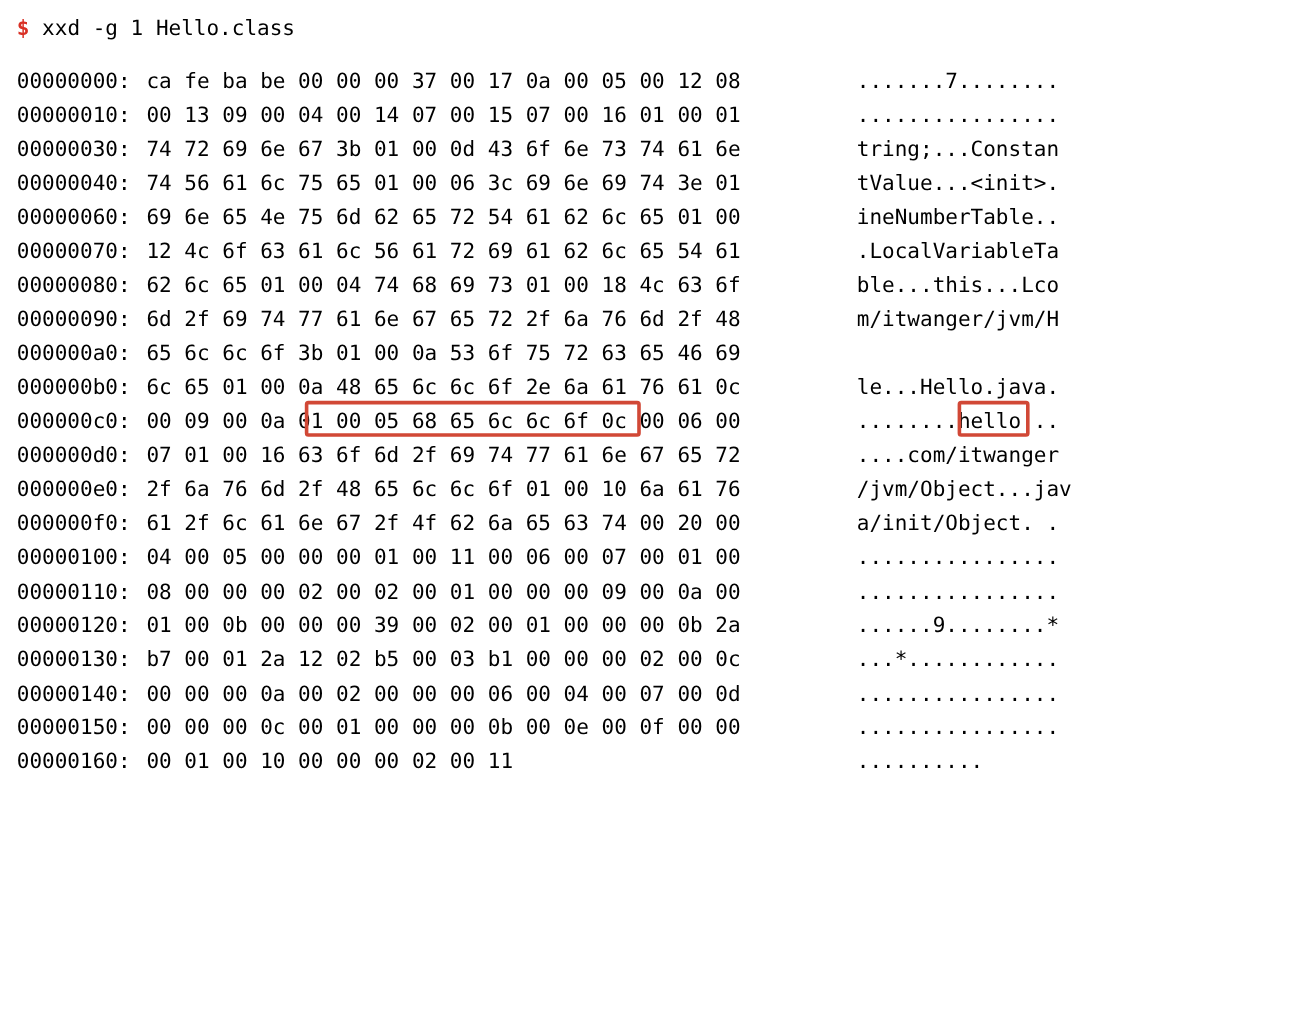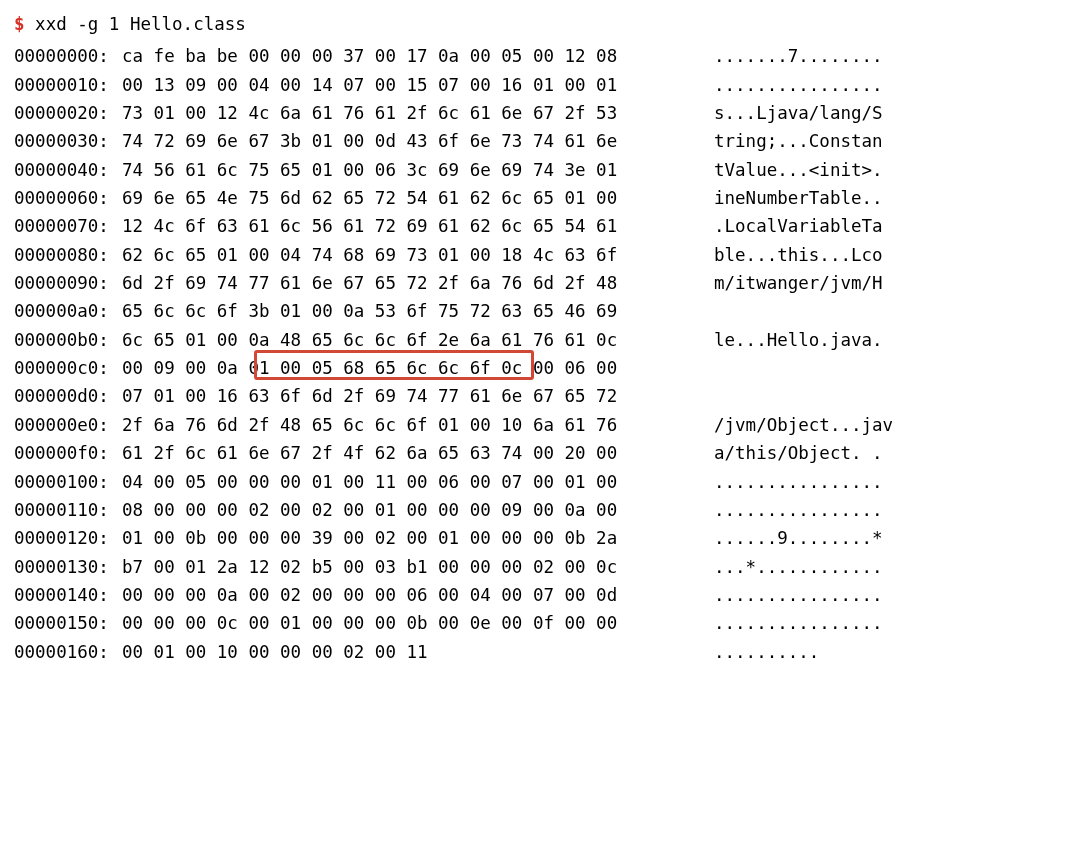--- a/index.html
+++ b/index.html
@@ -11,21 +11,21 @@
       background: #ffffff;
       font-family: "SF Mono", "Monaco", "Menlo", "Consolas", monospace;
       font-size: 17.5px;
       padding: 10px 14px;
       line-height: 1.62;
       color: #000;
       white-space: nowrap;
       width: 1080px;
     }
     .cmdline {
-      margin-bottom: 4px;
+      margin-bottom: 16px;
     }
     .prompt {
       color: #d93025;
       font-weight: 600;
     }
     .cmd {
       color: #000;
     }
     .hexline {
       display: flex;
@@ -64,25 +64,20 @@
       <span class="offset">00000000:</span>
       <span class="hexbytes">ca fe ba be 00 00 00 37 00 17 0a 00 05 00 12 08</span>
       <span class="ascii">.......7........</span>
     </div>
     <div class="hexline">
       <span class="offset">00000010:</span>
       <span class="hexbytes">00 13 09 00 04 00 14 07 00 15 07 00 16 01 00 01</span>
       <span class="ascii">................</span>
     </div>
     <div class="hexline">
-      <span class="offset">00000020:</span>
-      <span class="hexbytes">73 01 00 12 4c 6a 61 76 61 2f 6c 61 6e 67 2f 53</span>
-      <span class="ascii">s...Ljava/lang/S</span>
-    </div>
-    <div class="hexline">
       <span class="offset">00000030:</span>
       <span class="hexbytes">74 72 69 6e 67 3b 01 00 0d 43 6f 6e 73 74 61 6e</span>
       <span class="ascii">tring;...Constan</span>
     </div>
     <div class="hexline">
       <span class="offset">00000040:</span>
       <span class="hexbytes">74 56 61 6c 75 65 01 00 06 3c 69 6e 69 74 3e 01</span>
       <span class="ascii">tValue...&lt;init&gt;.</span>
     </div>
     <div class="hexline">
@@ -110,34 +105,36 @@
       <span class="hexbytes">65 6c 6c 6f 3b 01 00 0a 53 6f 75 72 63 65 46 69</span>
     </div>
     <div class="hexline">
       <span class="offset">000000b0:</span>
       <span class="hexbytes">6c 65 01 00 0a 48 65 6c 6c 6f 2e 6a 61 76 61 0c</span>
       <span class="ascii">le...Hello.java.</span>
     </div>
     <div class="hexline">
       <span class="offset">000000c0:</span>
       <span class="hexbytes">00 09 00 0a 01 00 05 68 65 6c 6c 6f 0c 00 06 00<div class="hl-box" style="left: 132px; width: 280px; top: -4px; height: 30px;"></div></span>
+      <span class="ascii">........hello...<div class="hl-box" style="left: 84px; width: 60px; top: -4px; height: 30px;"></div></span>
     </div>
     <div class="hexline">
       <span class="offset">000000d0:</span>
       <span class="hexbytes">07 01 00 16 63 6f 6d 2f 69 74 77 61 6e 67 65 72</span>
+      <span class="ascii">....com/itwanger</span>
     </div>
     <div class="hexline">
       <span class="offset">000000e0:</span>
       <span class="hexbytes">2f 6a 76 6d 2f 48 65 6c 6c 6f 01 00 10 6a 61 76</span>
       <span class="ascii">/jvm/Object...jav</span>
     </div>
     <div class="hexline">
       <span class="offset">000000f0:</span>
       <span class="hexbytes">61 2f 6c 61 6e 67 2f 4f 62 6a 65 63 74 00 20 00</span>
-      <span class="ascii">a/this/Object. .</span>
+      <span class="ascii">a/init/Object. .</span>
     </div>
     <div class="hexline">
       <span class="offset">00000100:</span>
       <span class="hexbytes">04 00 05 00 00 00 01 00 11 00 06 00 07 00 01 00</span>
       <span class="ascii">................</span>
     </div>
     <div class="hexline">
       <span class="offset">00000110:</span>
       <span class="hexbytes">08 00 00 00 02 00 02 00 01 00 00 00 09 00 0a 00</span>
       <span class="ascii">................</span>

